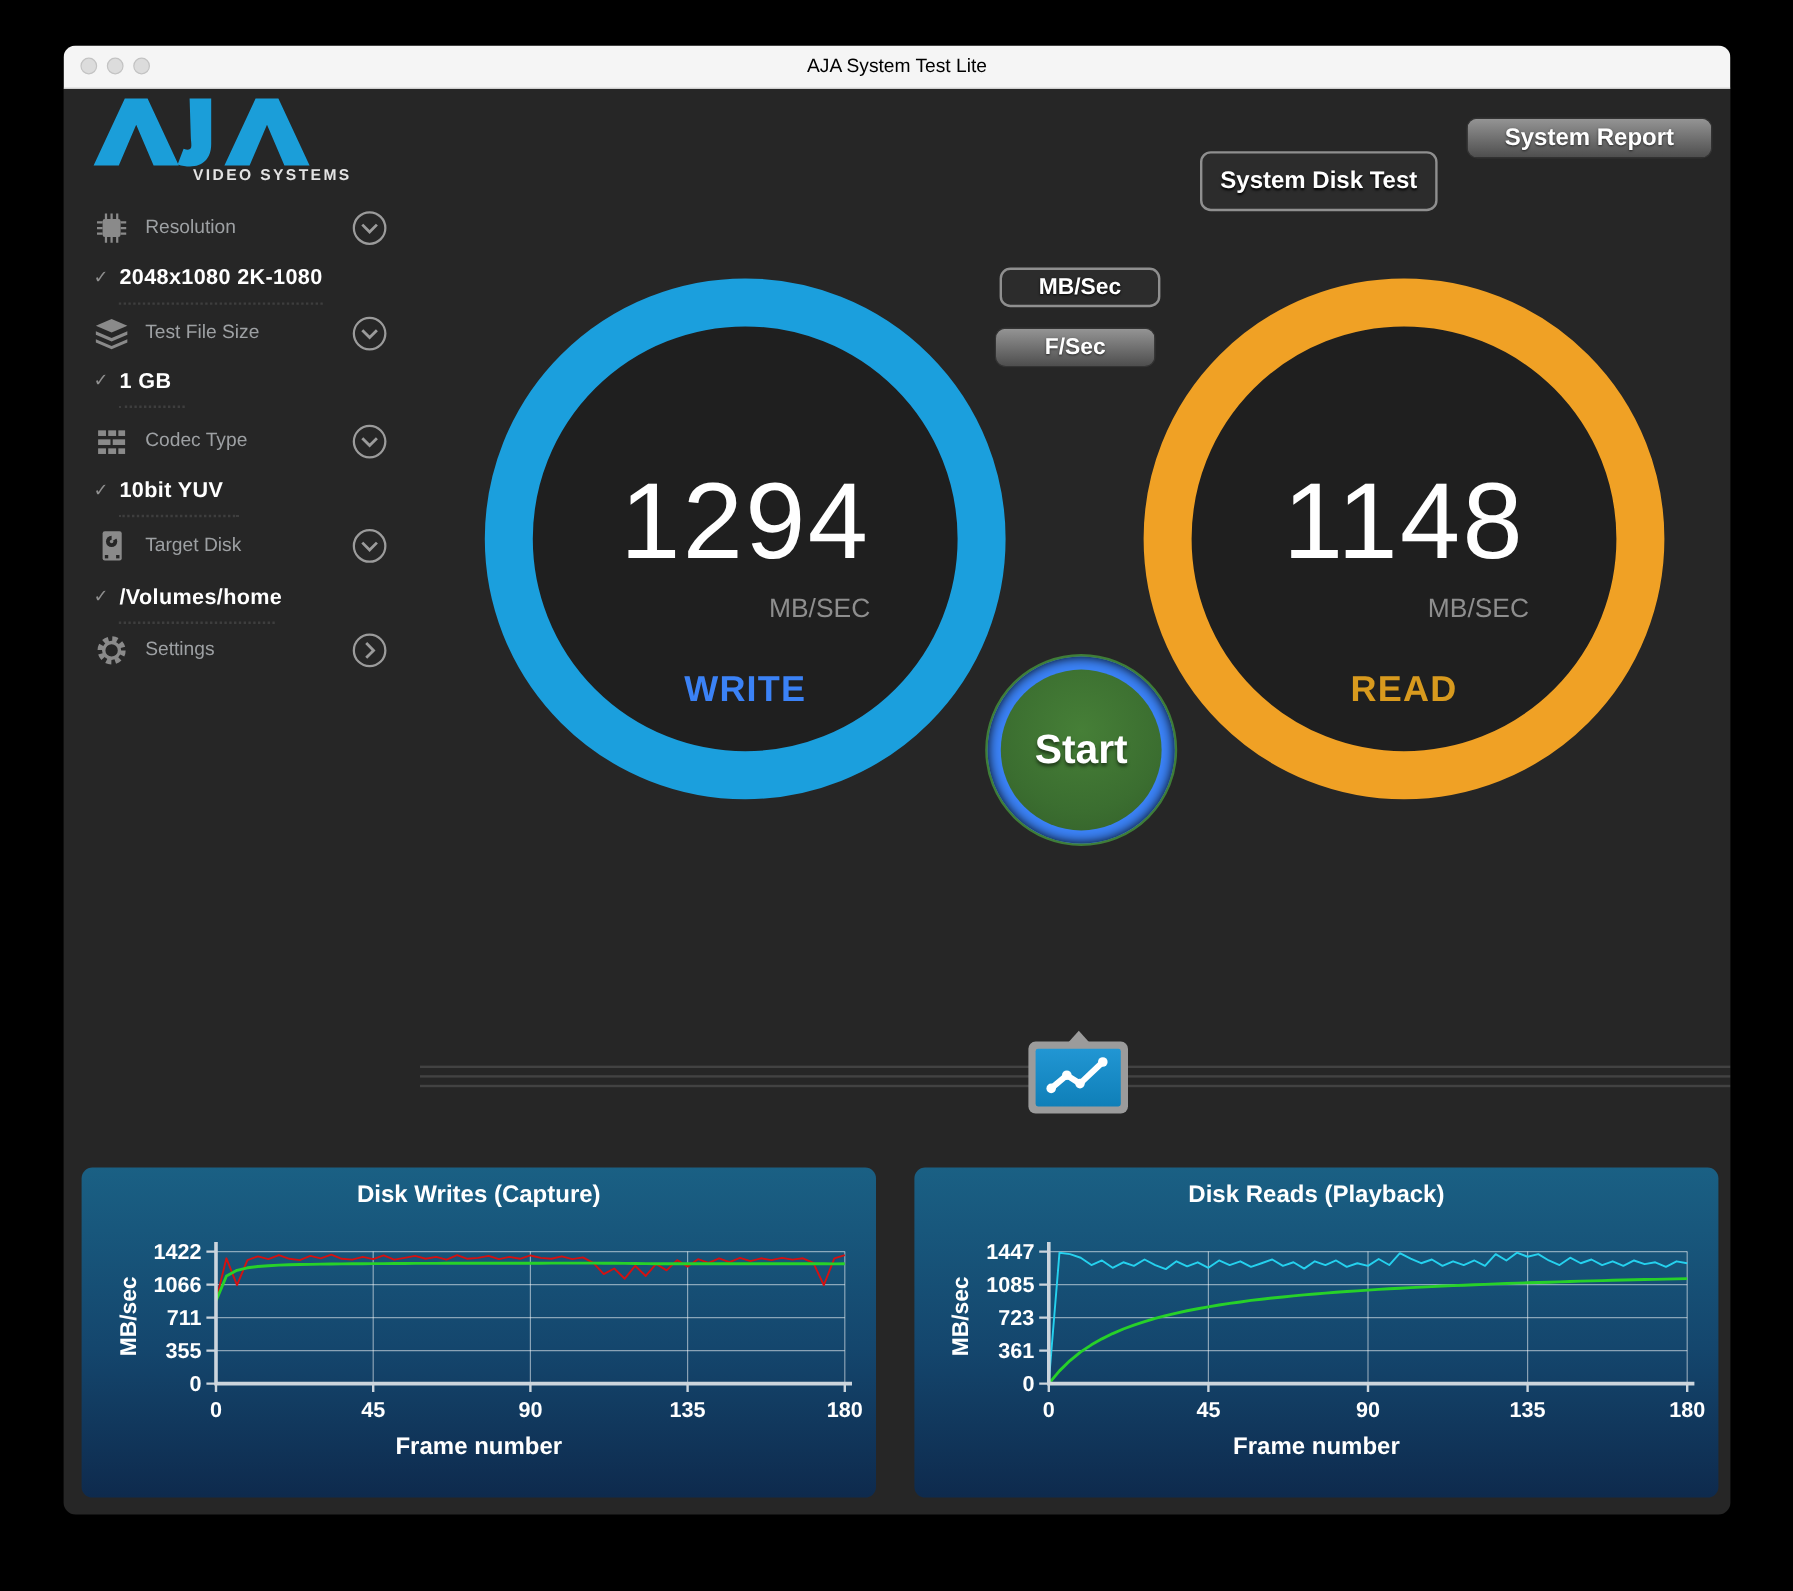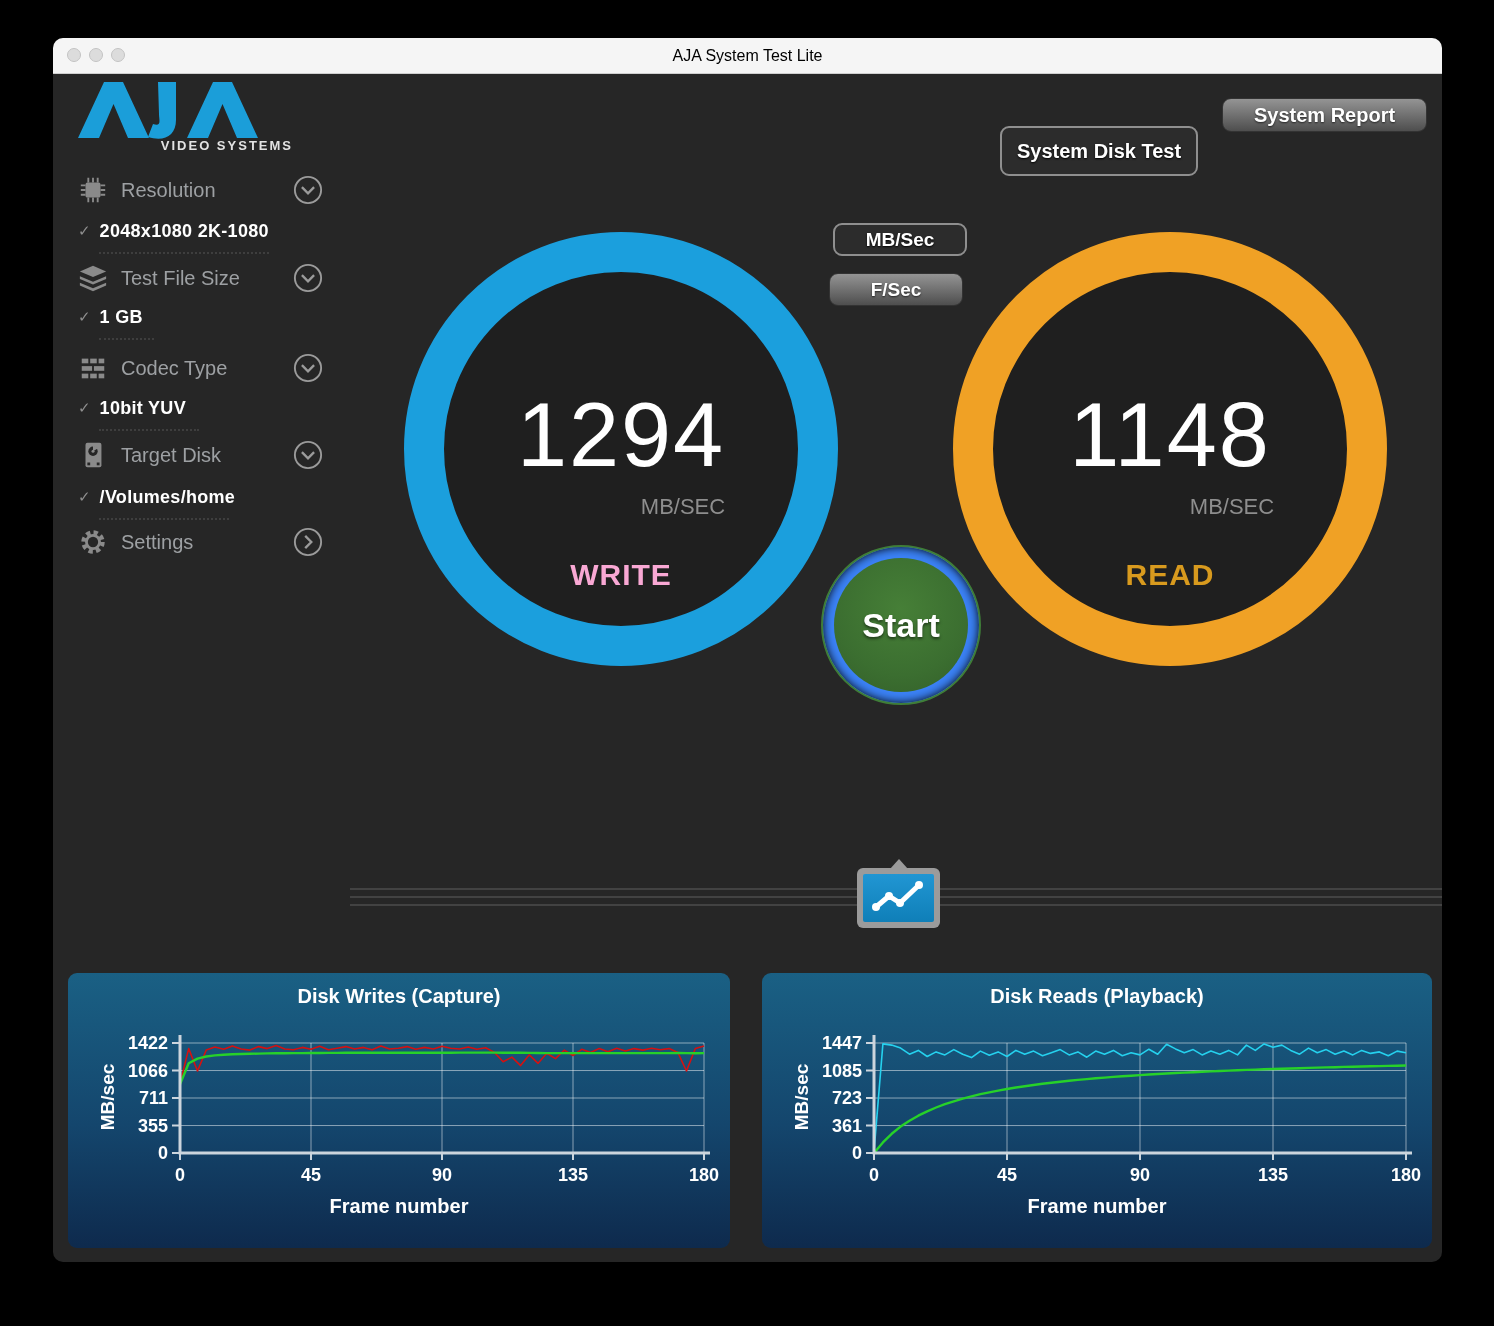--- a/index.html
+++ b/index.html
@@ -23,21 +23,21 @@
   .btn{position:absolute;display:flex;align-items:center;justify-content:center;color:#fff;font-weight:bold;cursor:default;}
   .btn-dark{background:#2c2c2c;border:2px solid #8f8f8f;border-radius:9px;text-shadow:0 1px 2px #000;box-sizing:border-box;}
   .btn-raised{background:linear-gradient(#949494,#4e4e4e);border:1px solid #333;border-radius:9px;text-shadow:0 1px 2px rgba(0,0,0,.65);box-sizing:border-box;}
   .btn-sdt{left:947px;top:60px;width:198px;height:50px;font-size:20px;margin-top:28px;}
   .btn-sr{left:1169px;top:60px;width:205px;height:34px;font-size:20px;}
   .btn-mbsec{left:780px;top:185px;width:134px;height:33px;font-size:19px;}
   .btn-fsec{left:776px;top:235px;width:134px;height:33px;font-size:19px;}
 
   
   .side-header{position:absolute;left:25px;width:245px;height:34px;display:flex;align-items:center;gap:13px;}
-  .side-label{color:#9da0a3;font-size:20px;}
+  .side-label{color:#9da0a3;font-size:16px;}
   .side-icon{width:30px;height:30px;flex:0 0 30px;display:flex;align-items:center;justify-content:center;}
   .chev{position:absolute;right:0;width:30px;height:30px;}
   .side-value{position:absolute;left:25px;height:24px;display:flex;align-items:center;gap:9px;}
   .check{color:#8f8f8f;font-size:15px;}
   .value-text{color:#fff;font-size:18px;font-weight:bold;letter-spacing:.3px;}
   .dotted{position:absolute;left:46px;border-top:2px dotted #3e3e3e;height:0;}
 
   
   .gauge{position:absolute;width:434px;height:434px;border-radius:50%;border:40px solid #1b9fdd;background:#1f1f1f;box-sizing:border-box;}
   .gauge .gauge-value{position:absolute;left:0;right:0;top:112px;text-align:center;color:#fff;font-size:90px;font-weight:normal;letter-spacing:2px;}
@@ -219,21 +219,21 @@
   <div class="btn btn-dark btn-mbsec">
     <span>MB/Sec</span>
   </div>
   <div class="btn btn-raised btn-fsec">
     <span>F/Sec</span>
   </div>
 
   <div class="gauge" style="left: 351px; top: 194px; border-color: rgb(27, 159, 221);">
     <div class="gauge-value">1294</div>
     <div class="gauge-unit">MB/SEC</div>
-    <div class="gauge-label" style="color: #f9a8d4;">WRITE</div>
+    <div class="gauge-label" style="color: #3b82f6;">WRITE</div>
   </div>
 
   <div class="gauge" style="left: 900px; top: 194px; border-color: rgb(240, 161, 37);">
     <div class="gauge-value">1148</div>
     <div class="gauge-unit">MB/SEC</div>
     <div class="gauge-label" style="color: rgb(216, 154, 30);">READ</div>
   </div>
 
   <div class="start-outer">
     <div class="start-inner">

